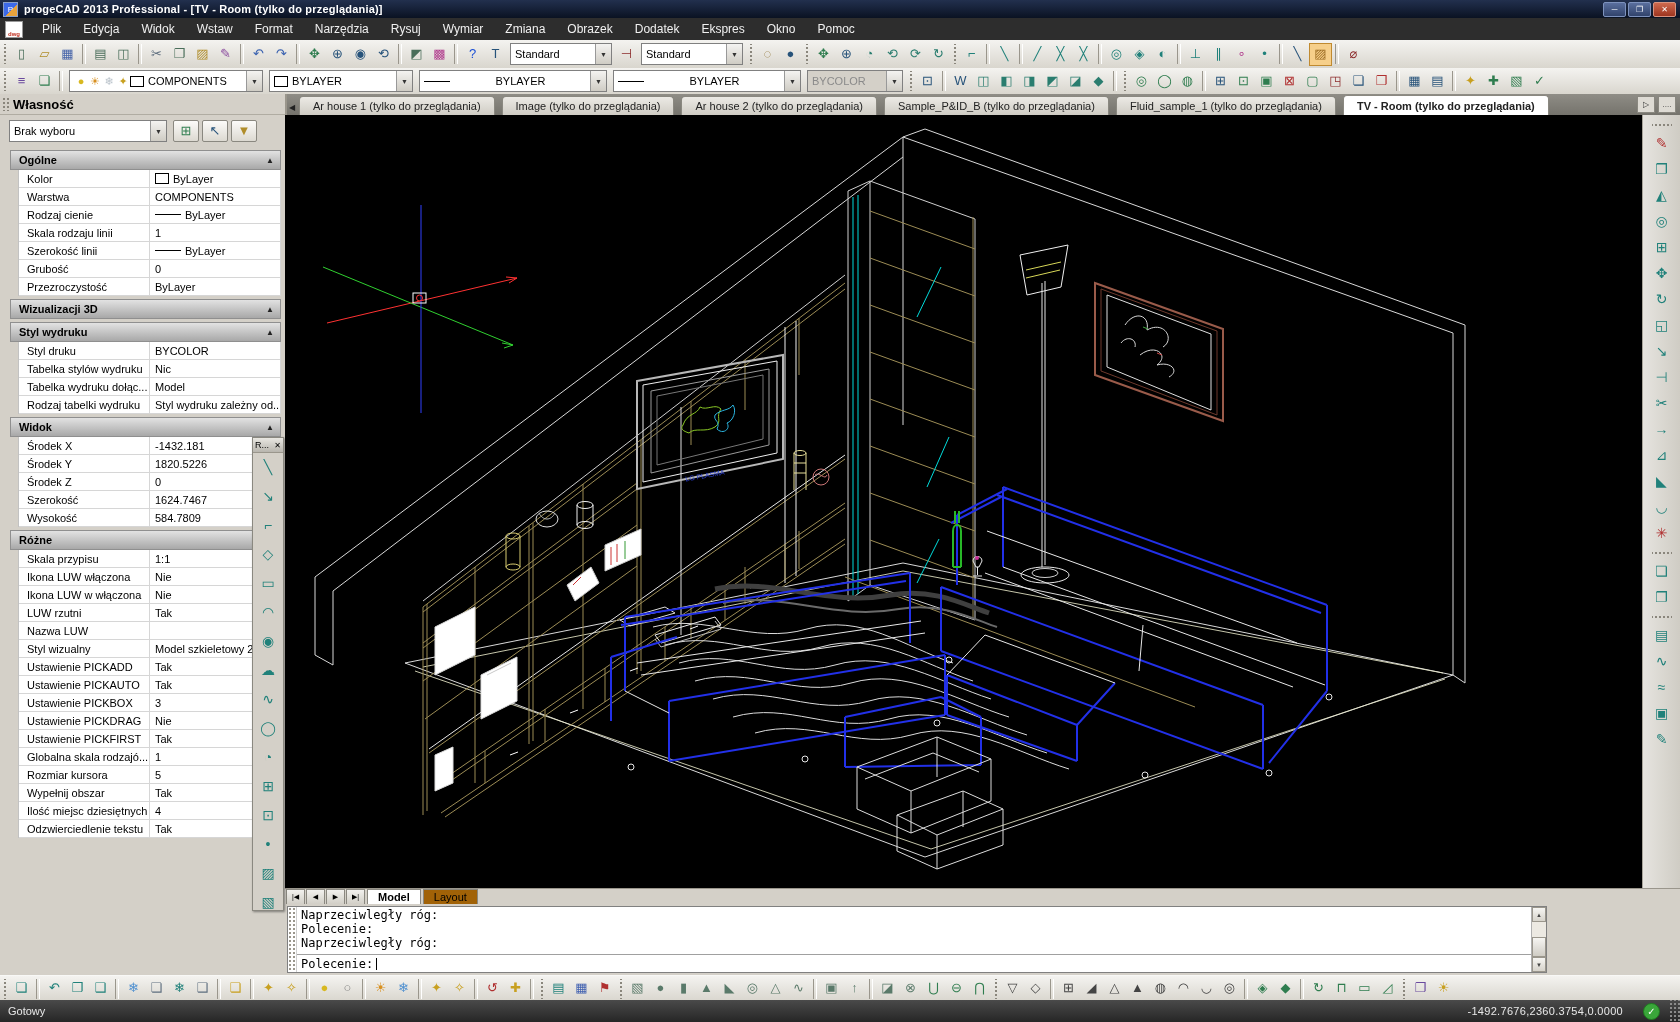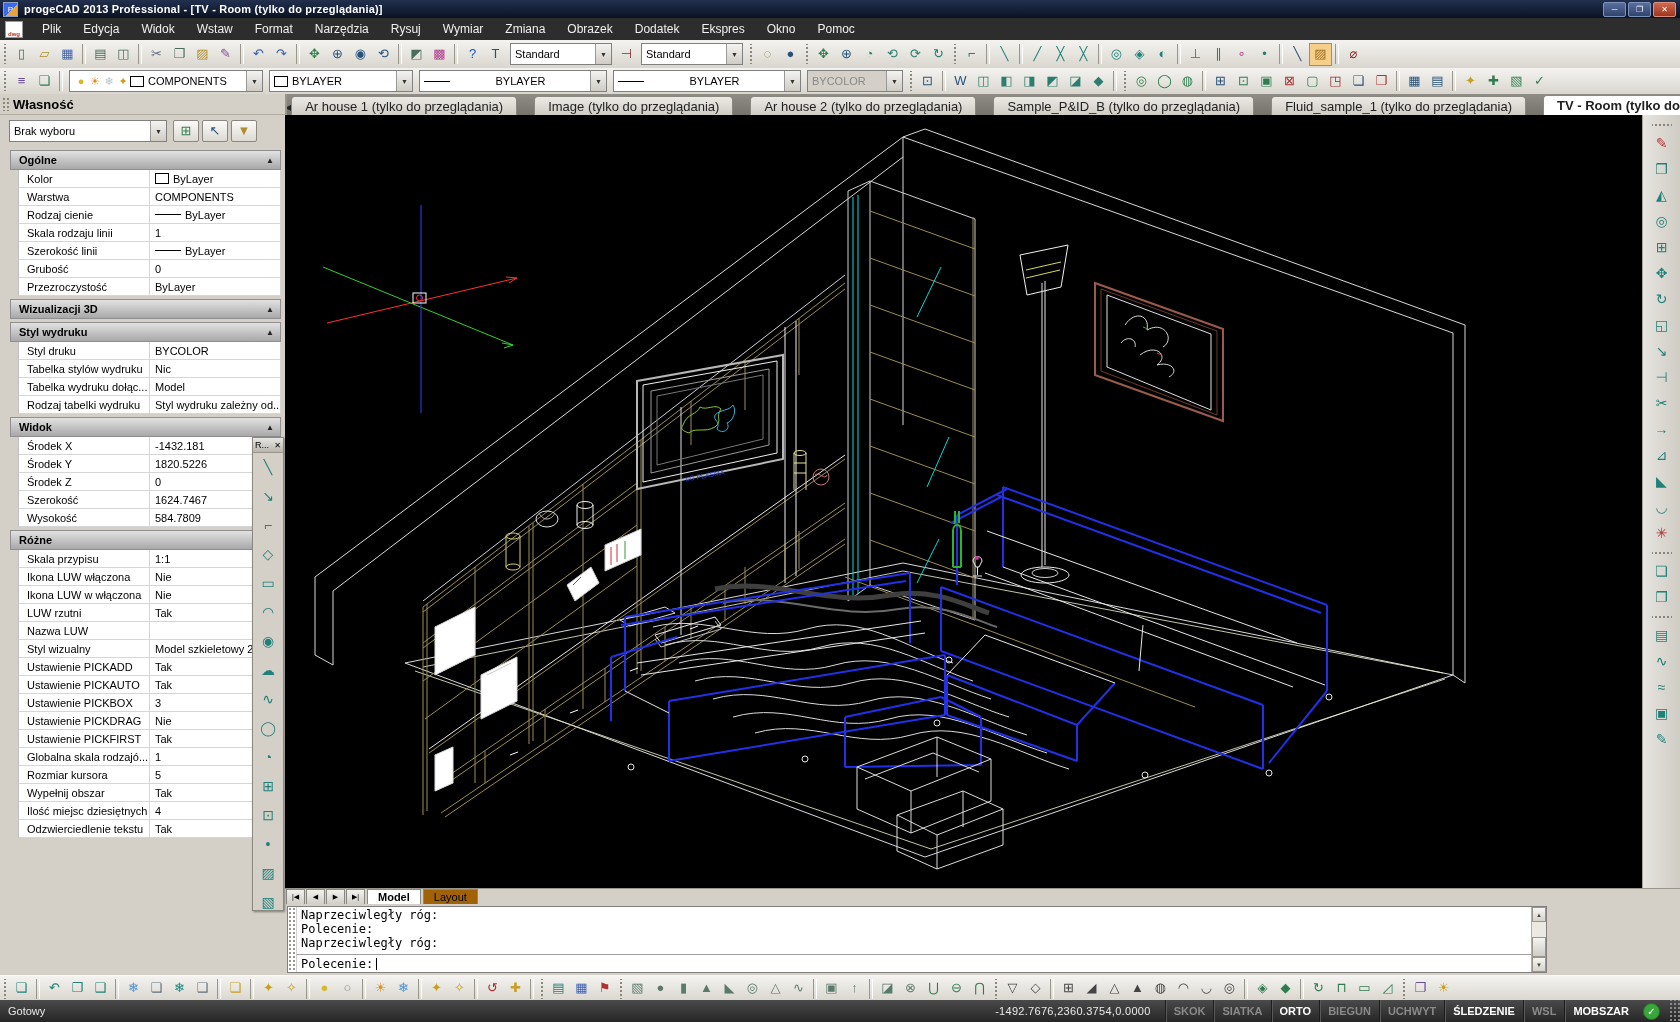--- a/index.html
+++ b/index.html
@@ -41,23 +41,23 @@
   .combo .cbtn{width:15px;height:100%;background:linear-gradient(#f4f3f1,#cfccc4);border-left:1px solid #999;
     display:flex;align-items:center;justify-content:center;font-size:7px;color:#333;flex:0 0 auto;}
   .combo.disabled{background:#d4d0c8;color:#8a8a8a;}
   .swatch{width:12px;height:9px;border:1px solid #000;background:#fff;margin-right:4px;flex:0 0 auto;}
   .lineswatch{width:26px;height:1px;background:#000;margin-right:4px;flex:0 0 auto;}
   .combo .micon{font-size:11px;width:14px;text-align:center;flex:0 0 auto;}
   
   #tabbar{position:absolute;left:285px;top:94px;width:1395px;height:21px;
     background:linear-gradient(#8f8d86,#75736c);display:flex;align-items:flex-end;}
   .tabnav{width:14px;height:16px;display:flex;align-items:center;justify-content:center;font-size:8px;color:#222;}
-  .dtab{height:18px;display:flex;align-items:center;padding:0 13px;font-size:13px;color:#222;
+  .dtab{height:18px;display:flex;align-items:center;padding:0 13px;font-size:11px;color:#222;
     background:linear-gradient(#eceae5,#cfccc4);border:1px solid #8a8880;border-bottom:none;
-    border-radius:4px 4px 0 0;margin-right:17px;white-space:nowrap;cursor:default;}
+    border-radius:4px 4px 0 0;margin-right:7px;white-space:nowrap;cursor:default;}
   .dtab.active{background:#fff;font-weight:bold;height:19px;}
   #tab-overflow{margin-left:auto;display:flex;align-items:center;gap:3px;padding:0 4px 2px 0;}
   #tab-overflow .obtn{background:#dedbd4;border:1px solid #8a8880;height:15px;min-width:16px;
     display:flex;align-items:center;justify-content:center;font-size:8px;color:#333;}
   
   #props{position:absolute;left:0;top:94px;width:285px;height:881px;background:#d4d0c8;
     border-right:2px solid #9a968c;overflow:hidden;}
   #props-title{height:20px;display:flex;align-items:center;font-size:13px;font-weight:bold;
     border-bottom:1px solid #b0aca2;}
   #props-title .vgrip{width:7px;height:14px;margin:0 4px 0 2px;
@@ -896,27 +896,17 @@
       <div class="icon" style="color: rgb(47, 125, 79);">▭</div>
       <div class="icon" style="color: rgb(47, 125, 79);">◿</div>
       <div class="grip"></div>
       <div class="icon" style="color: rgb(106, 74, 158);">❐</div>
       <div class="icon" style="color: rgb(200, 160, 32);">☀</div>
     </div>
 
   <div id="statusbar">
     <span id="status-ready">Gotowy</span>
     <span id="status-coords">-1492.7676,2360.3754,0.0000</span>
-    <div id="stoggles">
-        <div class="stoggle">SKOK</div>
-        <div class="stoggle">SIATKA</div>
-        <div class="stoggle on">ORTO</div>
-        <div class="stoggle">BIEGUN</div>
-        <div class="stoggle">UCHWYT</div>
-        <div class="stoggle on">ŚLEDZENIE</div>
-        <div class="stoggle">WSL</div>
-        <div class="stoggle on">MOBSZAR</div>
-      </div>
     <div id="status-ok">✓</div>
     <div id="resize-grip"></div>
   </div>
 
 </div>
 
 </body></html>

